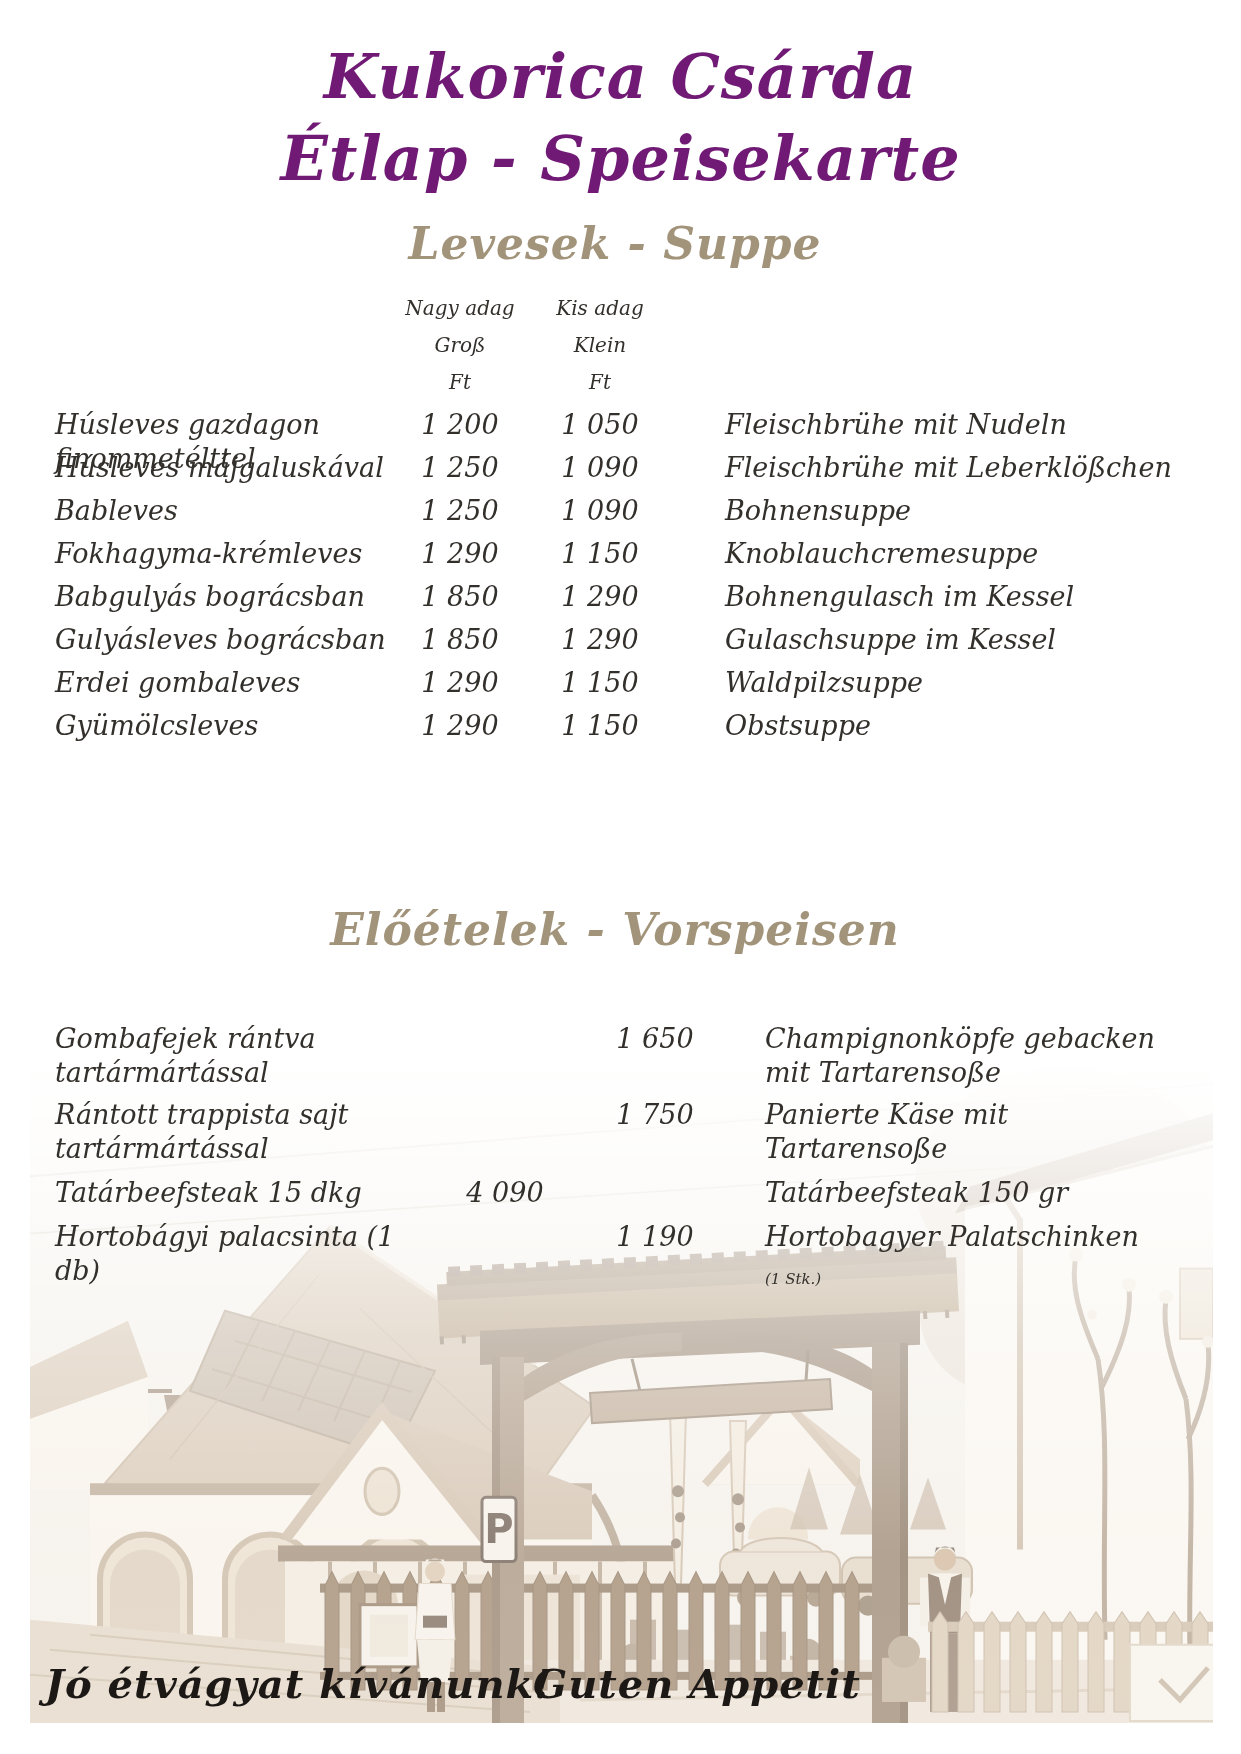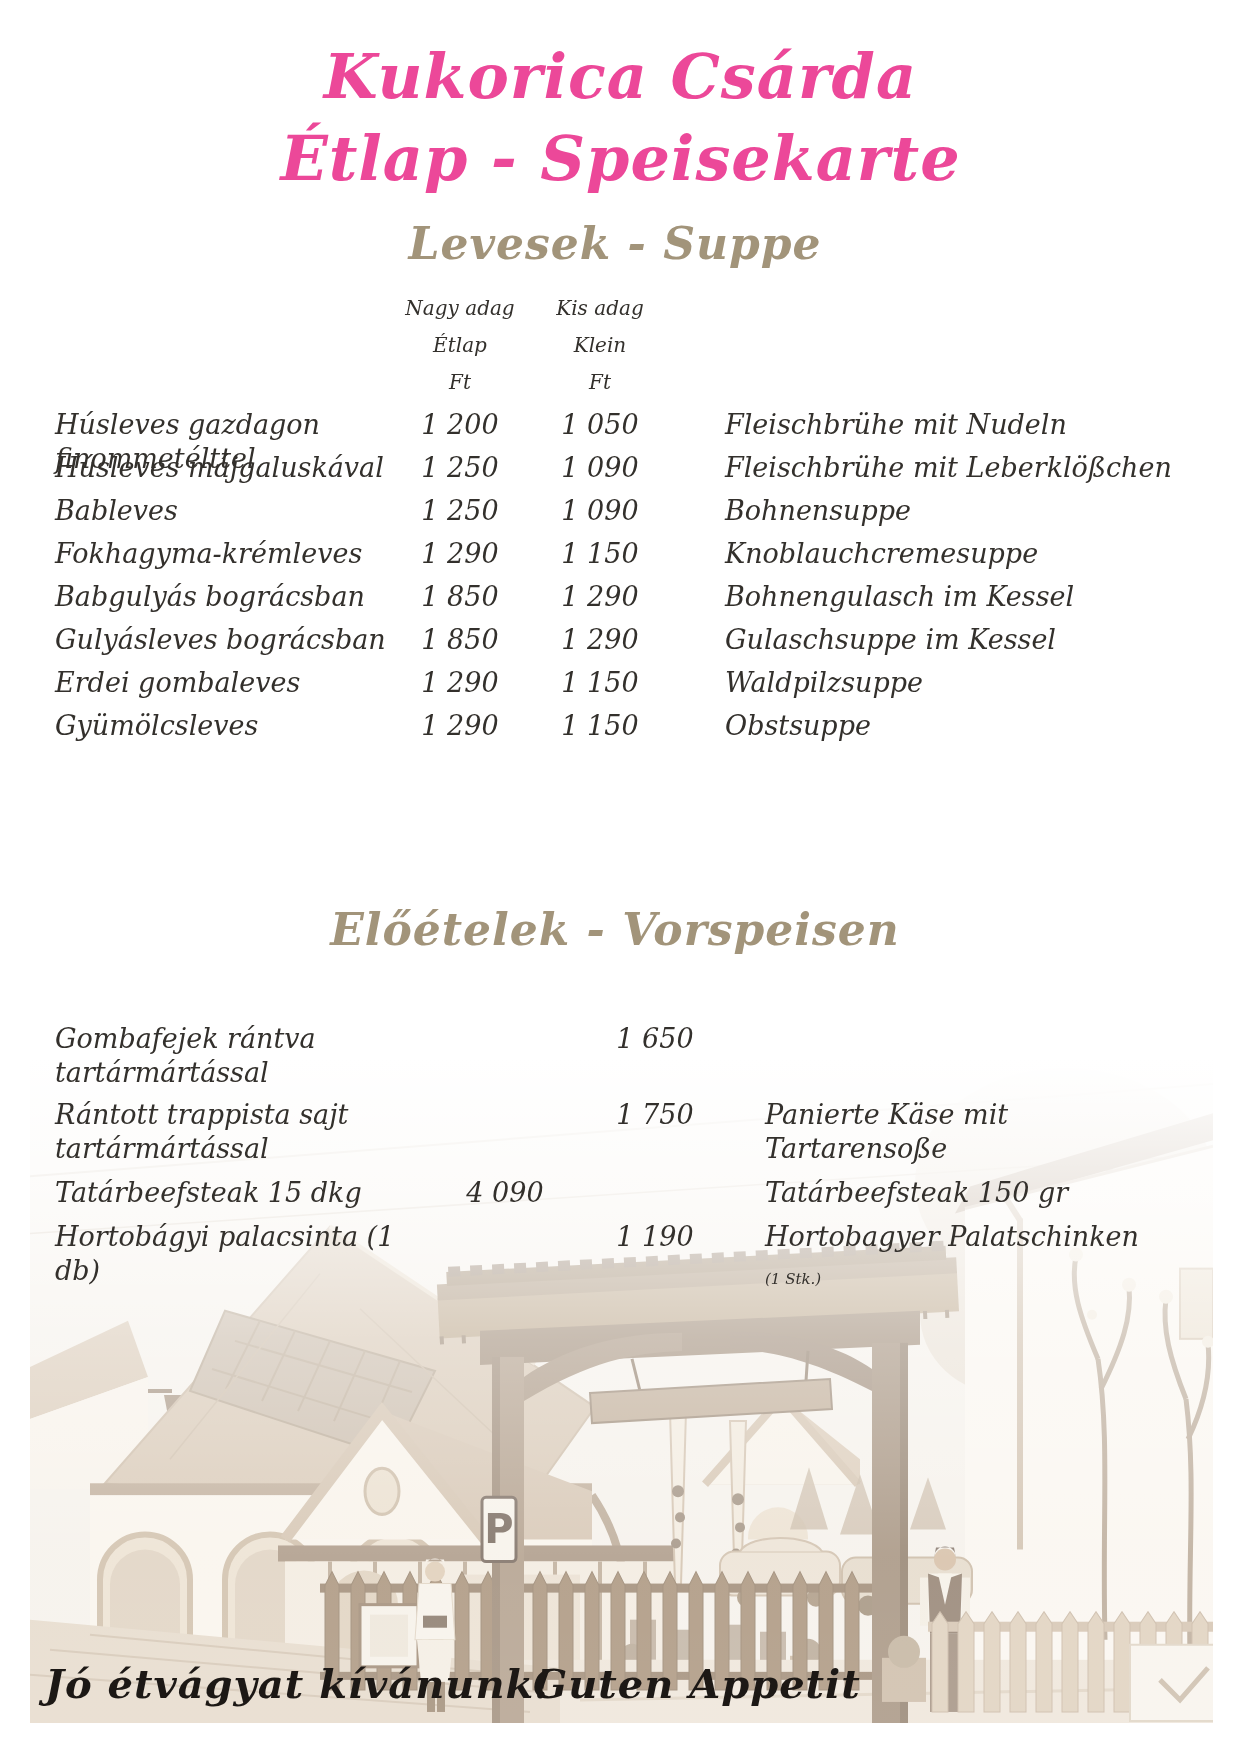--- a/index.html
+++ b/index.html
@@ -7,21 +7,21 @@
     position:relative;
     width:1241px;height:1754px;
     background:#ffffff;
     overflow:hidden;
     font-family:"DejaVu Serif","Liberation Serif",serif;
   }
   
   .title{
     position:absolute;left:0;right:0;text-align:center;
     font-style:italic;font-weight:bold;
-    color:#ec4899;letter-spacing:1px;
+    color:#701a75;letter-spacing:1px;
     font-size:62px;line-height:1.0;
   }
   .title1{top:46px;}
   .title2{top:128px;}
   .section-heading{
     position:absolute;left:0;right:11px;text-align:center;
     font-style:italic;font-weight:bold;
     color:#a2947a;letter-spacing:1px;
     font-size:44px;line-height:1.0;
   }
@@ -351,21 +351,21 @@
   </div>
 
   <div class="title title1">Kukorica Csárda</div>
   <div class="title title2">Étlap - Speisekarte</div>
 
   <div class="section-heading heading-soups">Levesek - Suppe</div>
 
   <div class="price-header">
     <div class="ph c2 r1">Nagy adag</div>
     <div class="ph c3 r1">Kis adag</div>
-    <div class="ph c2 r2">Étlap</div>
+    <div class="ph c2 r2">Groß</div>
     <div class="ph c3 r2">Klein</div>
     <div class="ph c2 r3">Ft</div>
     <div class="ph c3 r3">Ft</div>
   </div>
 
   <div class="rows rows-soups" id="soup-rows">
       <div class="menu-row">
         <div class="cell hu">Húsleves gazdagon finommetélttel</div>
         <div class="cell price large">1 200</div>
         <div class="cell price small">1 050</div>
@@ -415,20 +415,21 @@
       </div>
     </div>
 
   <div class="section-heading heading-apps">Előételek - Vorspeisen</div>
 
   <div class="rows rows-apps" id="app-rows">
       <div class="menu-row">
         <div class="cell hu">Gombafejek rántva tartármártással</div>
         <div class="cell price large"></div>
         <div class="cell price small">1 650</div>
+        <div class="cell de">Champignonköpfe gebacken mit Tartarensoße</div>
       </div>
       <div class="menu-row">
         <div class="cell hu">Rántott trappista sajt tartármártással</div>
         <div class="cell price large"></div>
         <div class="cell price small">1 750</div>
         <div class="cell de">Panierte Käse mit Tartarensoße</div>
       </div>
       <div class="menu-row">
         <div class="cell hu">Tatárbeefsteak 15 dkg</div>
         <div class="cell price large">4 090</div>

